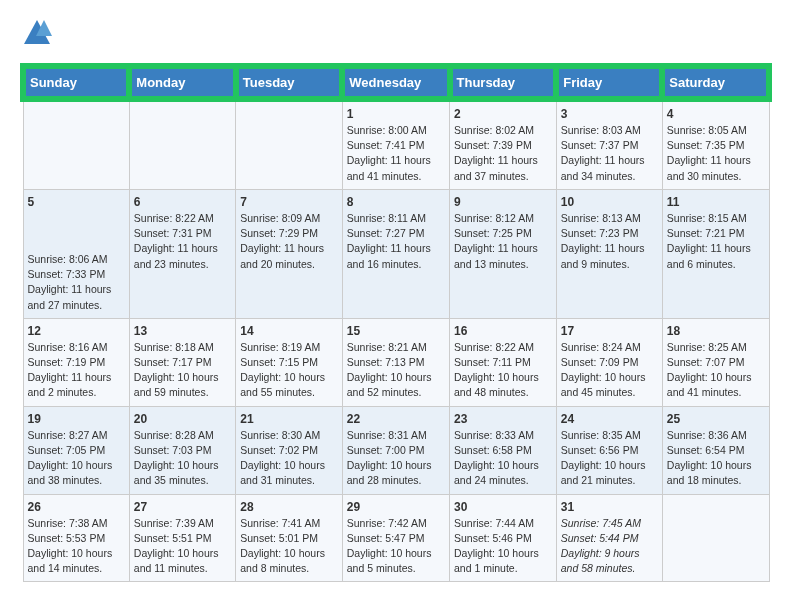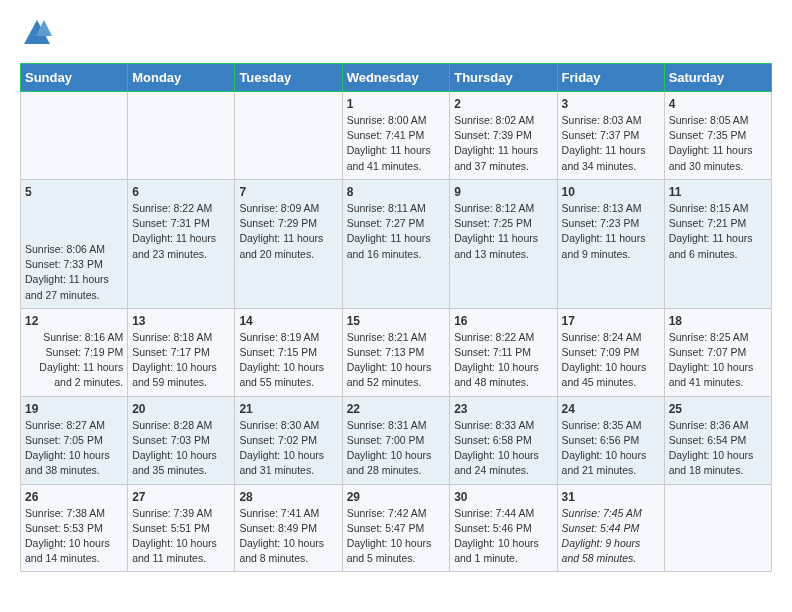--- a/index.html
+++ b/index.html
@@ -54,21 +54,21 @@
       width: 100%;
       border-collapse: collapse;
     }
     thead tr th {
       background-color: #3a7fc1;
       color: #fff;
       font-size: 13px;
       font-weight: bold;
       padding: 6px 4px;
       text-align: left;
-      border: 1px solid #22c55e;
+      border: 6px solid #22c55e;
     }
     tbody tr td {
       vertical-align: top;
       padding: 5px 4px;
       border: 1px solid #ccc;
       font-size: 10.5px;
       color: #333;
       width: 108px;
       min-height: 80px;
     }
@@ -203,21 +203,21 @@
           <span class="day-number">11</span>
           <div class="day-info" style="white-space: pre-line;">Sunrise: 8:15 AM
 Sunset: 7:21 PM
 Daylight: 11 hours
 and 6 minutes.</div>
         </td>
       </tr>
       <tr>
         <td>
           <span class="day-number">12</span>
-          <div class="day-info" style="white-space: pre-line; text-align: right;">Sunrise: 8:16 AM
+          <div class="day-info" style="white-space: pre-line;">Sunrise: 8:16 AM
 Sunset: 7:19 PM
 Daylight: 11 hours
 and 2 minutes.</div>
         </td>
         <td>
           <span class="day-number">13</span>
           <div class="day-info" style="white-space: pre-line;">Sunrise: 8:18 AM
 Sunset: 7:17 PM
 Daylight: 10 hours
 and 59 minutes.</div>
@@ -320,21 +320,21 @@
         <td>
           <span class="day-number">27</span>
           <div class="day-info" style="white-space: pre-line;">Sunrise: 7:39 AM
 Sunset: 5:51 PM
 Daylight: 10 hours
 and 11 minutes.</div>
         </td>
         <td>
           <span class="day-number">28</span>
           <div class="day-info" style="white-space: pre-line;">Sunrise: 7:41 AM
-Sunset: 8:49 PM
+Sunset: 5:01 PM
 Daylight: 10 hours
 and 8 minutes.</div>
         </td>
         <td>
           <span class="day-number">29</span>
           <div class="day-info" style="white-space: pre-line;">Sunrise: 7:42 AM
 Sunset: 5:47 PM
 Daylight: 10 hours
 and 5 minutes.</div>
         </td>

